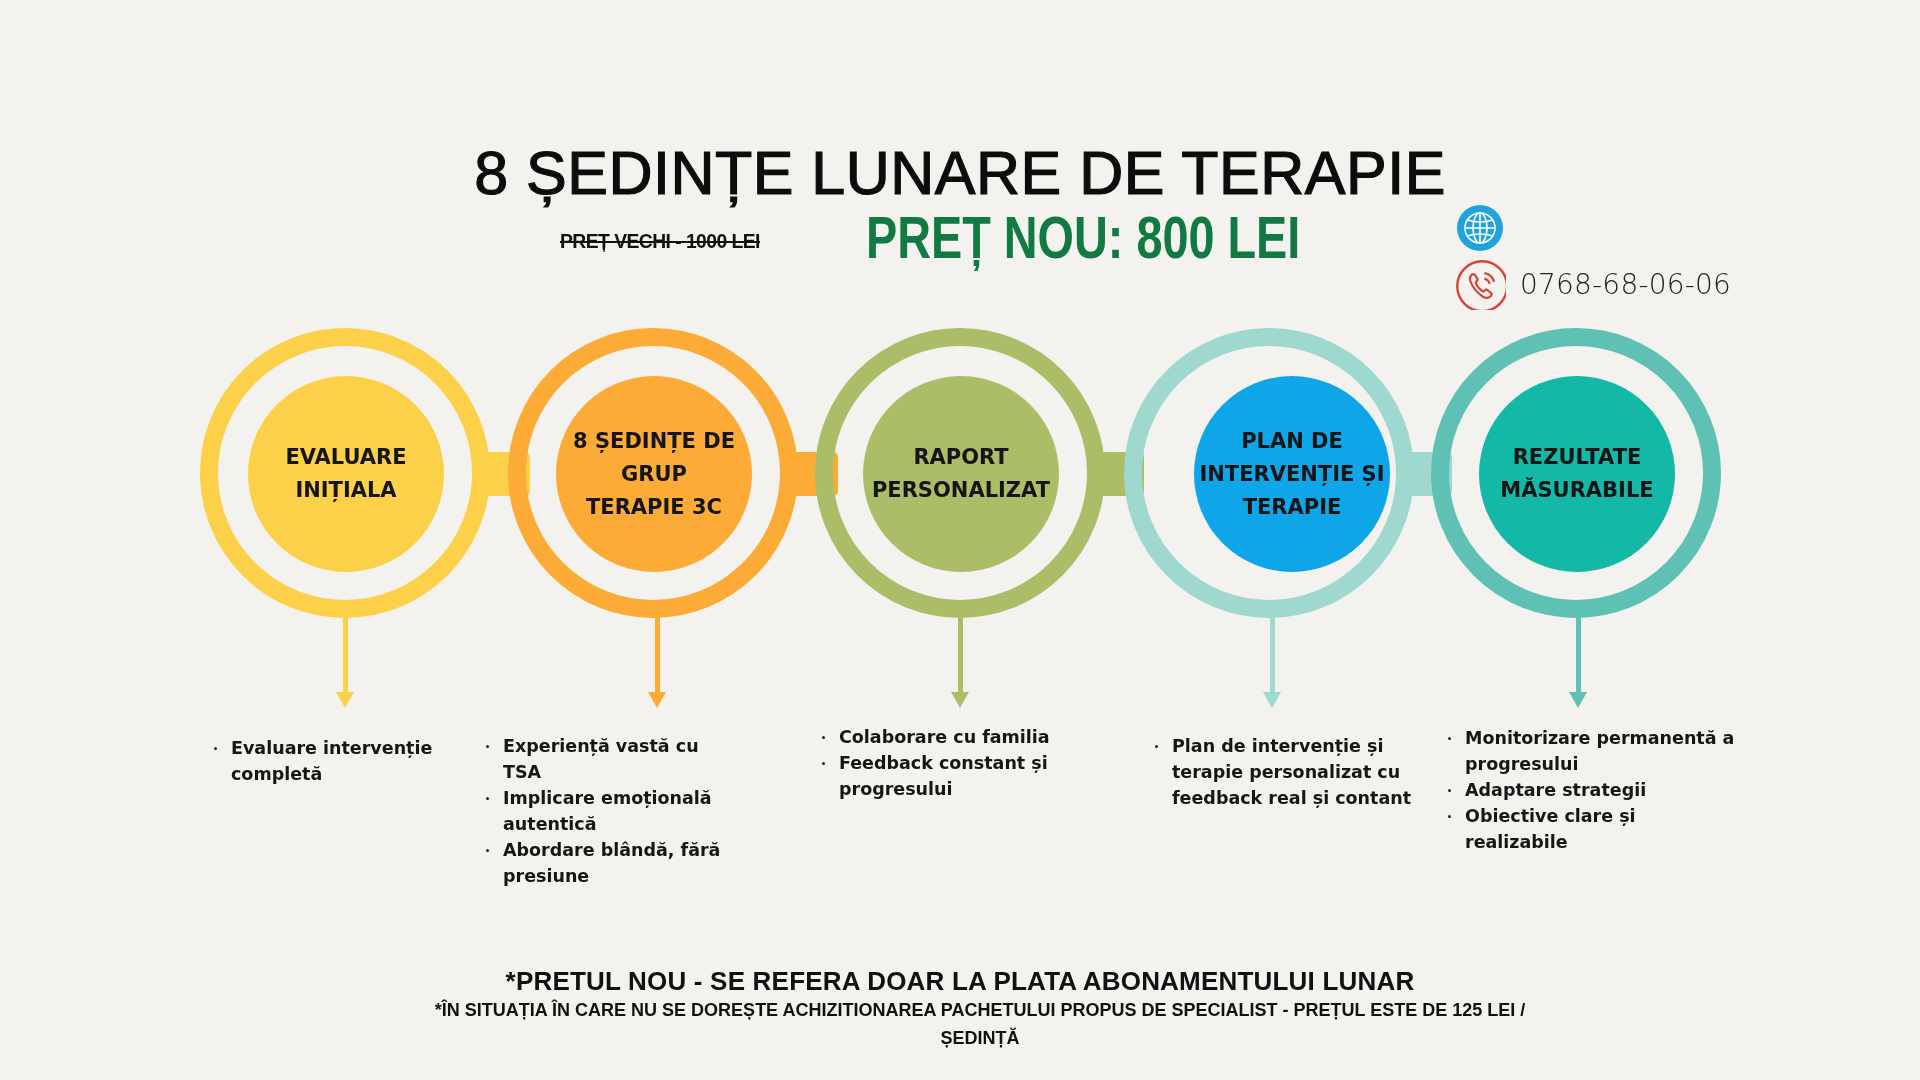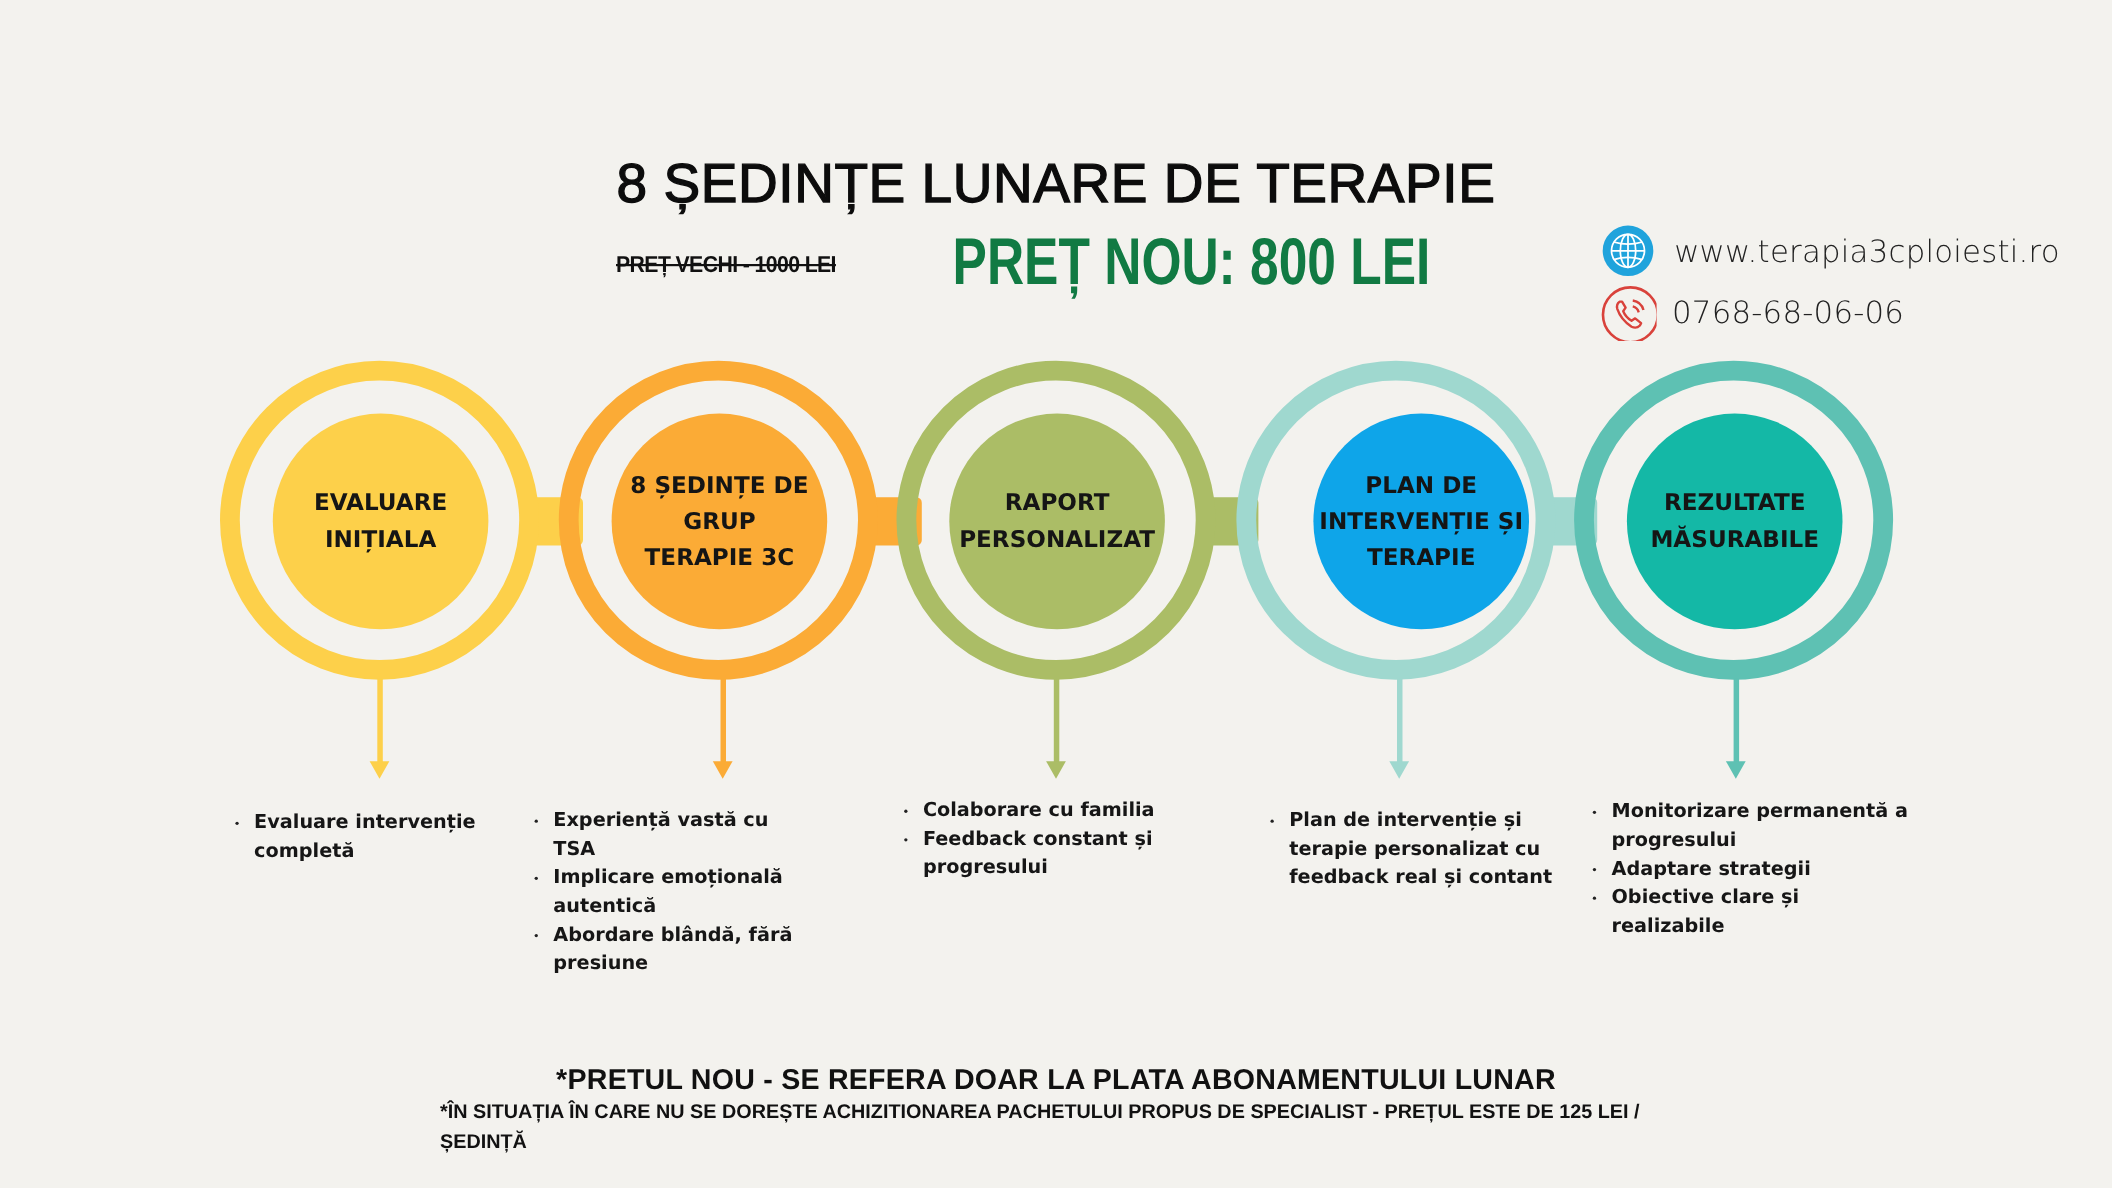--- a/index.html
+++ b/index.html
@@ -6,21 +6,21 @@
   body {
     width: 1920px; height: 1080px; position: relative; overflow: hidden;
     background: #f3f2ee;
     font-family: "DejaVu Sans", sans-serif;
     color: #111;
   }
   .abs { position: absolute; }
   .title {
     left: 0; width: 1920px; top: 138px; text-align: center;
     font-family: "Liberation Sans", sans-serif; font-weight: 400;
-    font-size: 50px; letter-spacing: 0.5px; color: #0c0c0c;
+    font-size: 61px; letter-spacing: 0.5px; color: #0c0c0c;
     -webkit-text-stroke: 1.2px #0c0c0c;
   }
   .old-price {
     left: 560px; top: 229px; width: 260px;
     font-family: "Liberation Sans", sans-serif; font-weight: 700;
     font-size: 21px; letter-spacing: -0.6px; color: #111;
     text-decoration: line-through; text-decoration-thickness: 2px;
     transform: scaleX(0.92); transform-origin: left center;
   }
   .new-price {
@@ -65,21 +65,21 @@
   .bullets li::before {
     content: ""; position: absolute; left: 0; top: 12px; width: 3px; height: 3px;
     background: #222; border-radius: 50%;
   }
   .footer1 {
     left: 0; width: 1920px; top: 966px; text-align: center;
     font-family: "Liberation Sans", sans-serif; font-weight: 700; font-size: 26px;
     color: #111; letter-spacing: 0.2px;
   }
   .footer2 {
-    left: 400px; width: 1160px; top: 996px; text-align: left;
+    left: 400px; width: 1160px; top: 996px; text-align: center;
     font-family: "Liberation Sans", sans-serif; font-weight: 700; font-size: 18px;
     line-height: 28px; color: #111;
   }
 </style>
 </head>
 <body>
 
 <div class="abs title">8 ȘEDINȚE LUNARE DE TERAPIE</div>
 <div class="abs old-price">PREȚ VECHI -  1000 LEI</div>
 <div class="abs new-price">PREȚ NOU:  800 LEI</div>
@@ -89,21 +89,20 @@
     <circle cx="24" cy="24" r="23" fill="#1fa3dc"></circle>
     <g fill="none" stroke="#ffffff" stroke-width="1.6">
       <circle cx="24" cy="24" r="15"></circle>
       <ellipse cx="24" cy="24" rx="7" ry="15"></ellipse>
       <line x1="24" y1="9" x2="24" y2="39"></line>
       <line x1="9" y1="24" x2="39" y2="24"></line>
       <path d="M11 16 Q24 20 37 16"></path>
       <path d="M11 32 Q24 28 37 32"></path>
     </g>
   </svg>
-  <span class="contact-text">www.terapia3cploiesti.ro</span>
 </div>
 <div class="abs contact-row" style="left:1454px; top:258px;">
   <svg class="contact-icon" viewBox="0 0 48 48" style="width:52px;height:52px;">
     <circle cx="26" cy="26" r="23" fill="none" stroke="#d9423b" stroke-width="2.2"></circle>
     <path d="M17 15 Q14 17 15 21 Q18 30 27 36 Q31 38 34 35 L35 33 L30 29 L27 31 Q22 28 20 23 L22 20 L19 15 Z" fill="none" stroke="#d9423b" stroke-width="2" stroke-linejoin="round"></path>
     <path d="M28 14 Q35 15 37 22" fill="none" stroke="#d9423b" stroke-width="2"></path>
     <path d="M28 19 Q32 20 33 24" fill="none" stroke="#d9423b" stroke-width="2"></path>
   </svg>
   <span class="contact-text" style="margin-left:-4px;">0768-68-06-06</span>
 </div>

